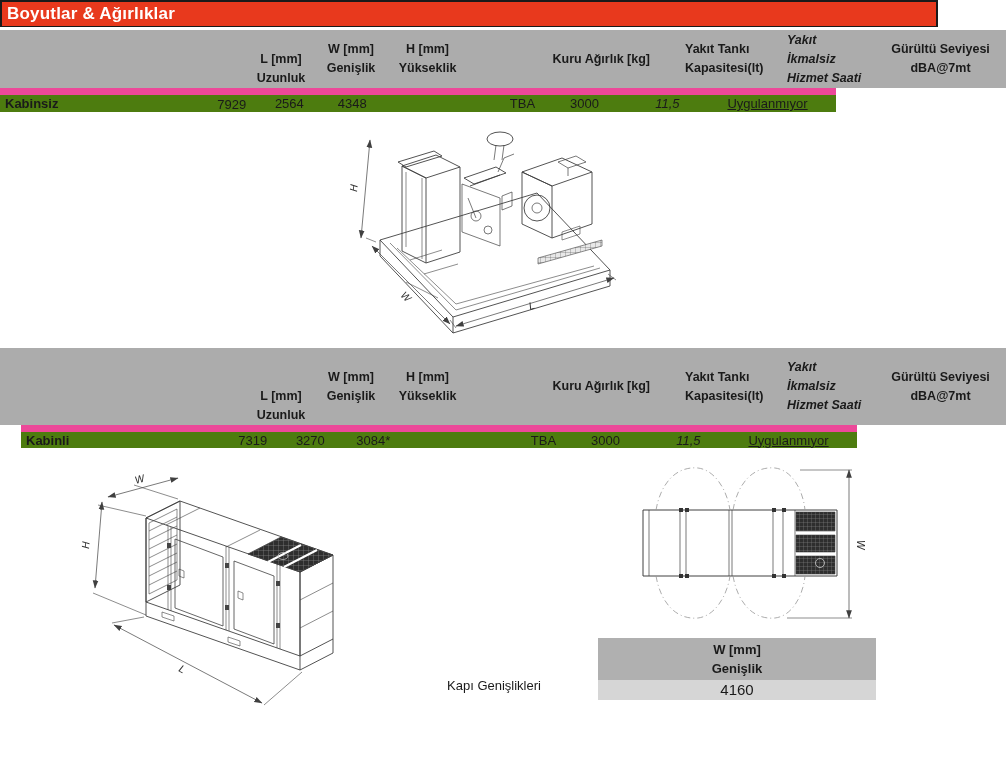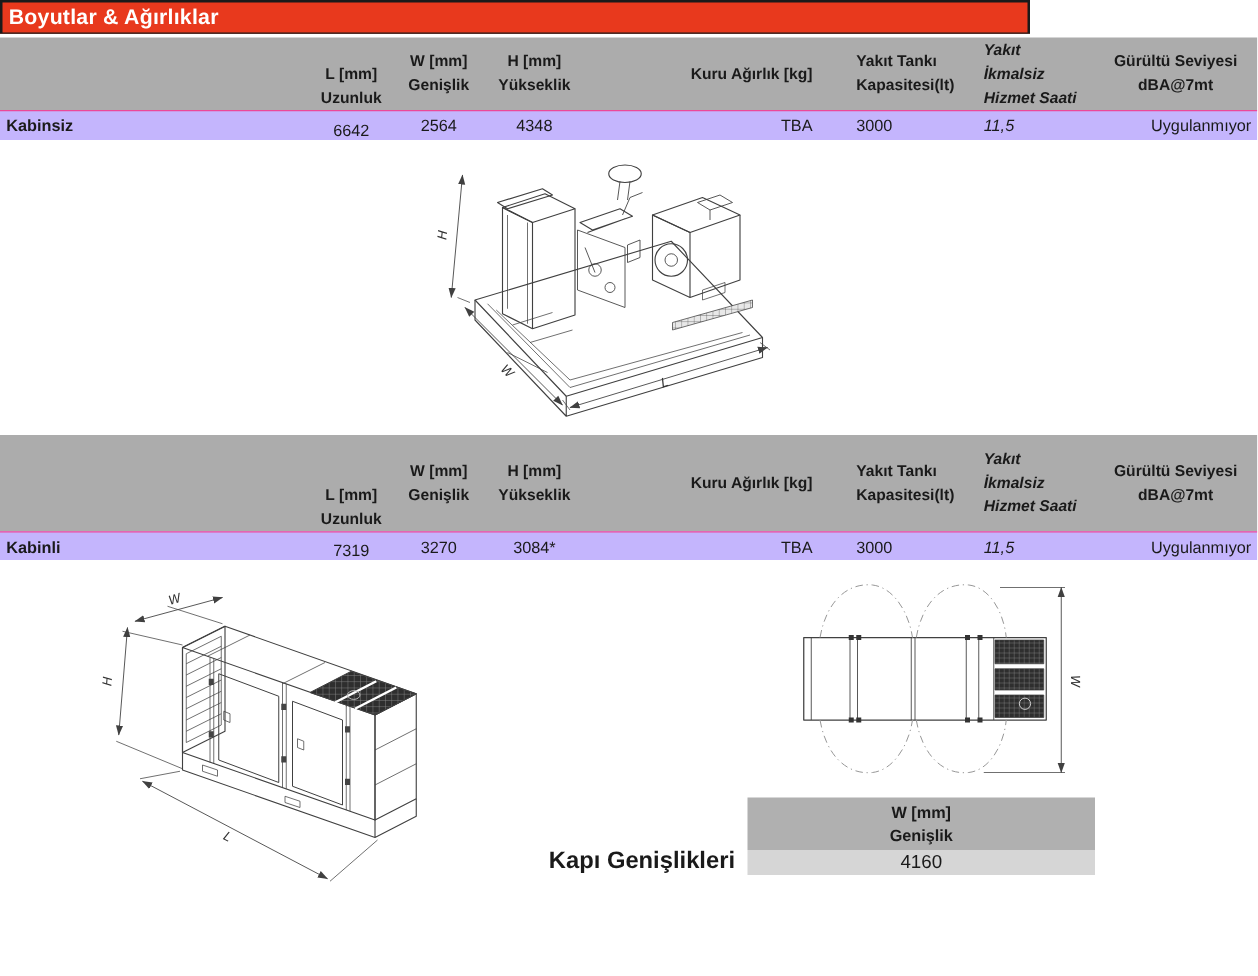--- a/index.html
+++ b/index.html
@@ -1,47 +1,47 @@
 <!DOCTYPE html>
 <html><head>
 <meta charset="utf-8">
 <style>
   html,body{margin:0;padding:0;background:#fff;}
   #page{position:relative;width:1006px;height:781px;background:#fff;overflow:hidden;
         font-family:"Liberation Sans",sans-serif;color:#1a1a1a;}
   .abs{position:absolute;}
   
-  #titlebar{top:0;left:0;width:824px;height:27px;background:#E8391D;box-sizing:border-box;
+  #titlebar{top:0;left:0;width:938px;height:27px;background:#E8391D;box-sizing:border-box;
             border-top:2px solid #1a1a1a;border-left:2px solid #1a1a1a;border-right:2px solid #1a1a1a;
             border-bottom:1px solid #1a1a1a;display:flex;align-items:center;}
   #titlebar .t{color:#fff;font-weight:bold;font-size:17px;padding-left:5px;letter-spacing:.2px;}
   
   .thead{left:0;width:1006px;background:#ACACAC;}
-  .trow{left:0;width:1006px;background:#c4b5fd;border-top:1px solid #ec4899;box-sizing:border-box;}
+  .trow{left:0;width:836px;background:#4d7c0f;border-top:7px solid #ec4899;box-sizing:border-box;}
   .cols{display:flex;height:100%;align-items:center;}
   .c{box-sizing:border-box;display:flex;flex-direction:column;justify-content:center;height:100%;}
   .c.lab{width:245px;padding-left:5px;}
   .c.cl{width:72px;text-align:center;justify-content:flex-end;}
   .c.cw{width:68px;text-align:center;}
   .c.ch{width:85px;text-align:center;}
   .c.cdry{width:180px;text-align:right;}
   .c.ctank{width:130px;padding-left:35px;text-align:left;}
   .c.cserv{width:95px;padding-left:7px;text-align:left;font-style:italic;}
   .c.cnoise{width:131px;text-align:center;}
   .thead .c div{font-weight:bold;font-size:12.5px;line-height:19px;white-space:nowrap;}
   .trow .c{font-size:13px;}
   .trow .c.lab{font-weight:bold;}
-  .trow .c.cnoise{text-align:right;padding-right:5px;}
+  .trow .c.cnoise{text-align:left;padding-right:5px;text-decoration:underline;}
   
   #door-head{top:638px;left:598px;width:278px;height:42px;background:#B0B0B0;
              display:flex;flex-direction:column;justify-content:center;text-align:center;}
   #door-head div{font-weight:bold;font-size:13px;line-height:19px;}
   #door-row{top:680px;left:598px;width:278px;height:20px;background:#D6D6D6;
             text-align:center;font-size:15px;line-height:20px;}
-  #door-label{top:678px;left:400px;width:188px;text-align:right;font-weight:bold;font-size:19px;}
+  #door-label{top:678px;left:400px;width:188px;text-align:center;font-weight:normal;font-size:13px;}
   
   svg{position:absolute;overflow:visible;}
   svg *{vector-effect:non-scaling-stroke;}
   .dimtxt{font-family:"DejaVu Sans",sans-serif;font-style:italic;font-size:10px;fill:#333;}
 </style>
 </head>
 <body>
 
 <div id="page">
 
@@ -79,21 +79,21 @@
       <div class="c cnoise">
         <div>Gürültü Seviyesi</div>
         <div>dBA@7mt</div>
       </div>
     </div>
   </div>
 
   <div class="abs trow" style="top:88px;height:24px;">
     <div class="cols">
       <div class="c lab">Kabinsiz</div>
-      <div class="c cl">6642</div>
+      <div class="c cl">7929</div>
       <div class="c cw">2564</div>
       <div class="c ch">4348</div>
       <div class="c cdry">TBA</div>
       <div class="c ctank">3000</div>
       <div class="c cserv">11,5</div>
       <div class="c cnoise">Uygulanmıyor</div>
     </div>
   </div>
 
   <svg style="left:350px;top:112px;" width="270" height="210" viewBox="0 0 270 210">
@@ -172,21 +172,21 @@
         <div>İkmalsiz</div>
         <div>Hizmet Saati</div>
       </div>
       <div class="c cnoise">
         <div>Gürültü Seviyesi</div>
         <div>dBA@7mt</div>
       </div>
     </div>
   </div>
 
-  <div class="abs trow" style="top:425px;height:23px;">
+  <div class="abs trow" style="top:425px;height:23px;margin-left:21px;">
     <div class="cols">
       <div class="c lab">Kabinli</div>
       <div class="c cl">7319</div>
       <div class="c cw">3270</div>
       <div class="c ch">3084*</div>
       <div class="c cdry">TBA</div>
       <div class="c ctank">3000</div>
       <div class="c cserv">11,5</div>
       <div class="c cnoise">Uygulanmıyor</div>
     </div>

